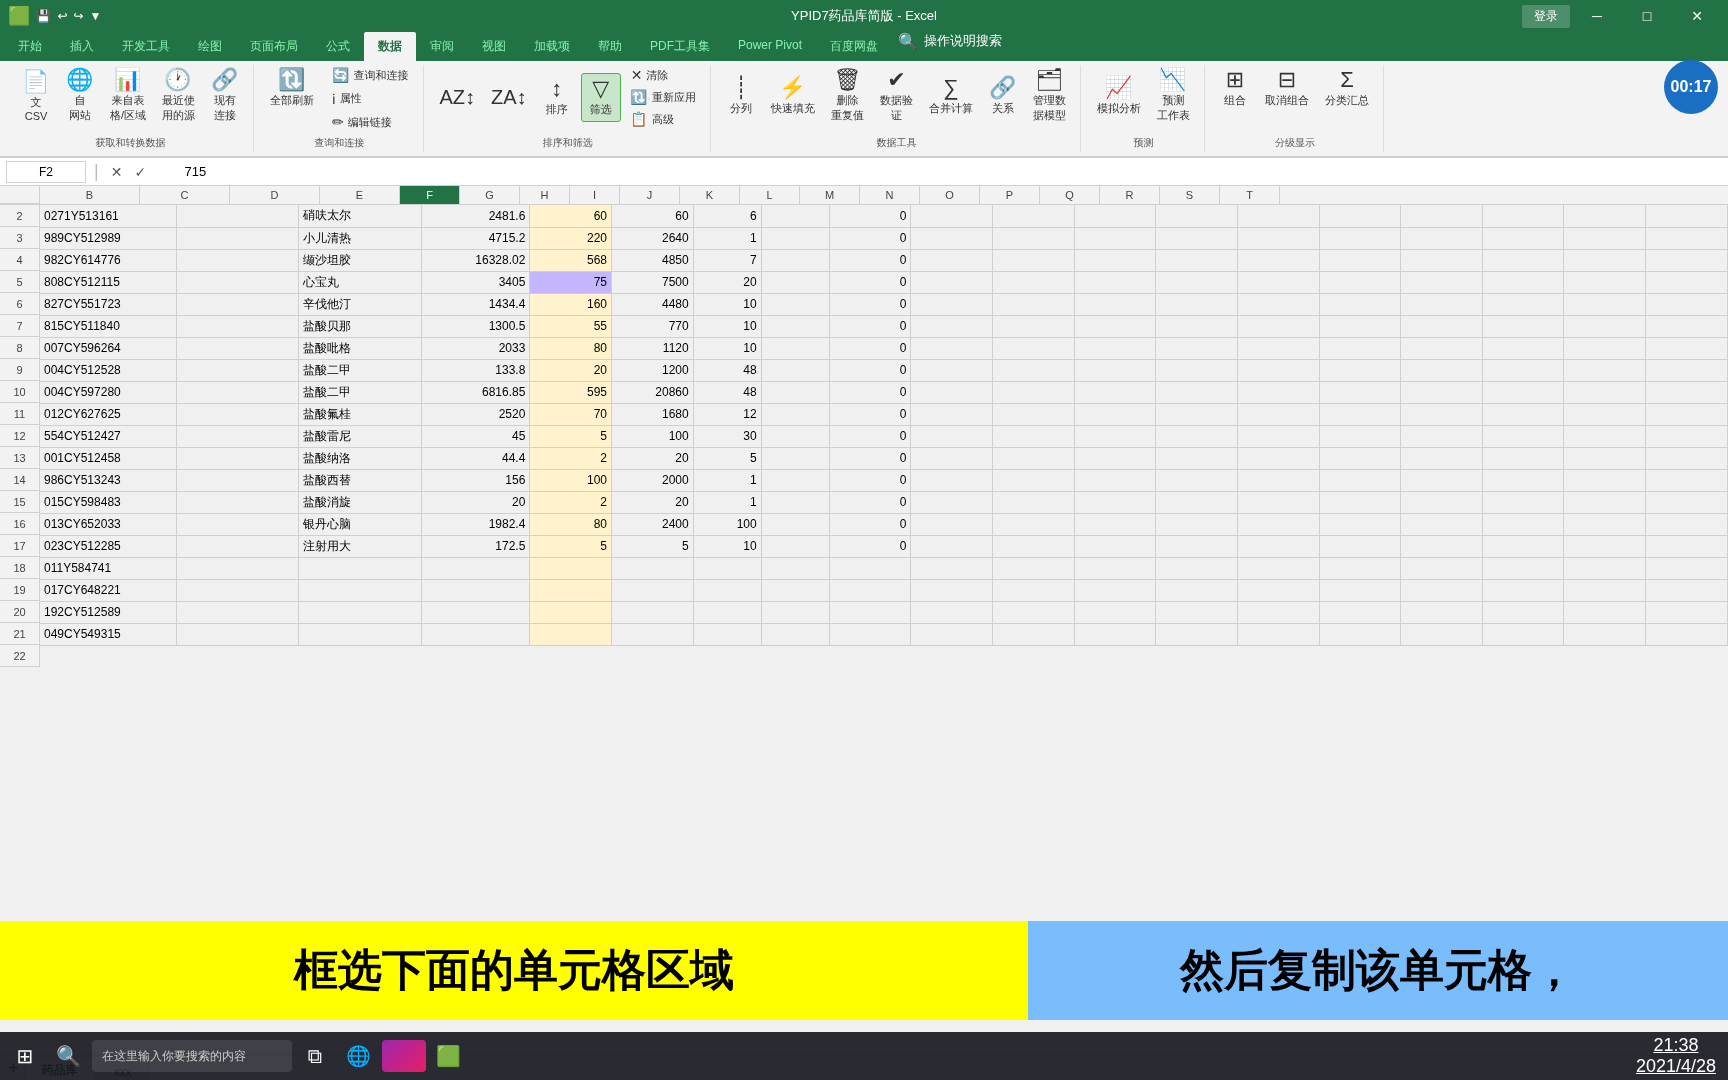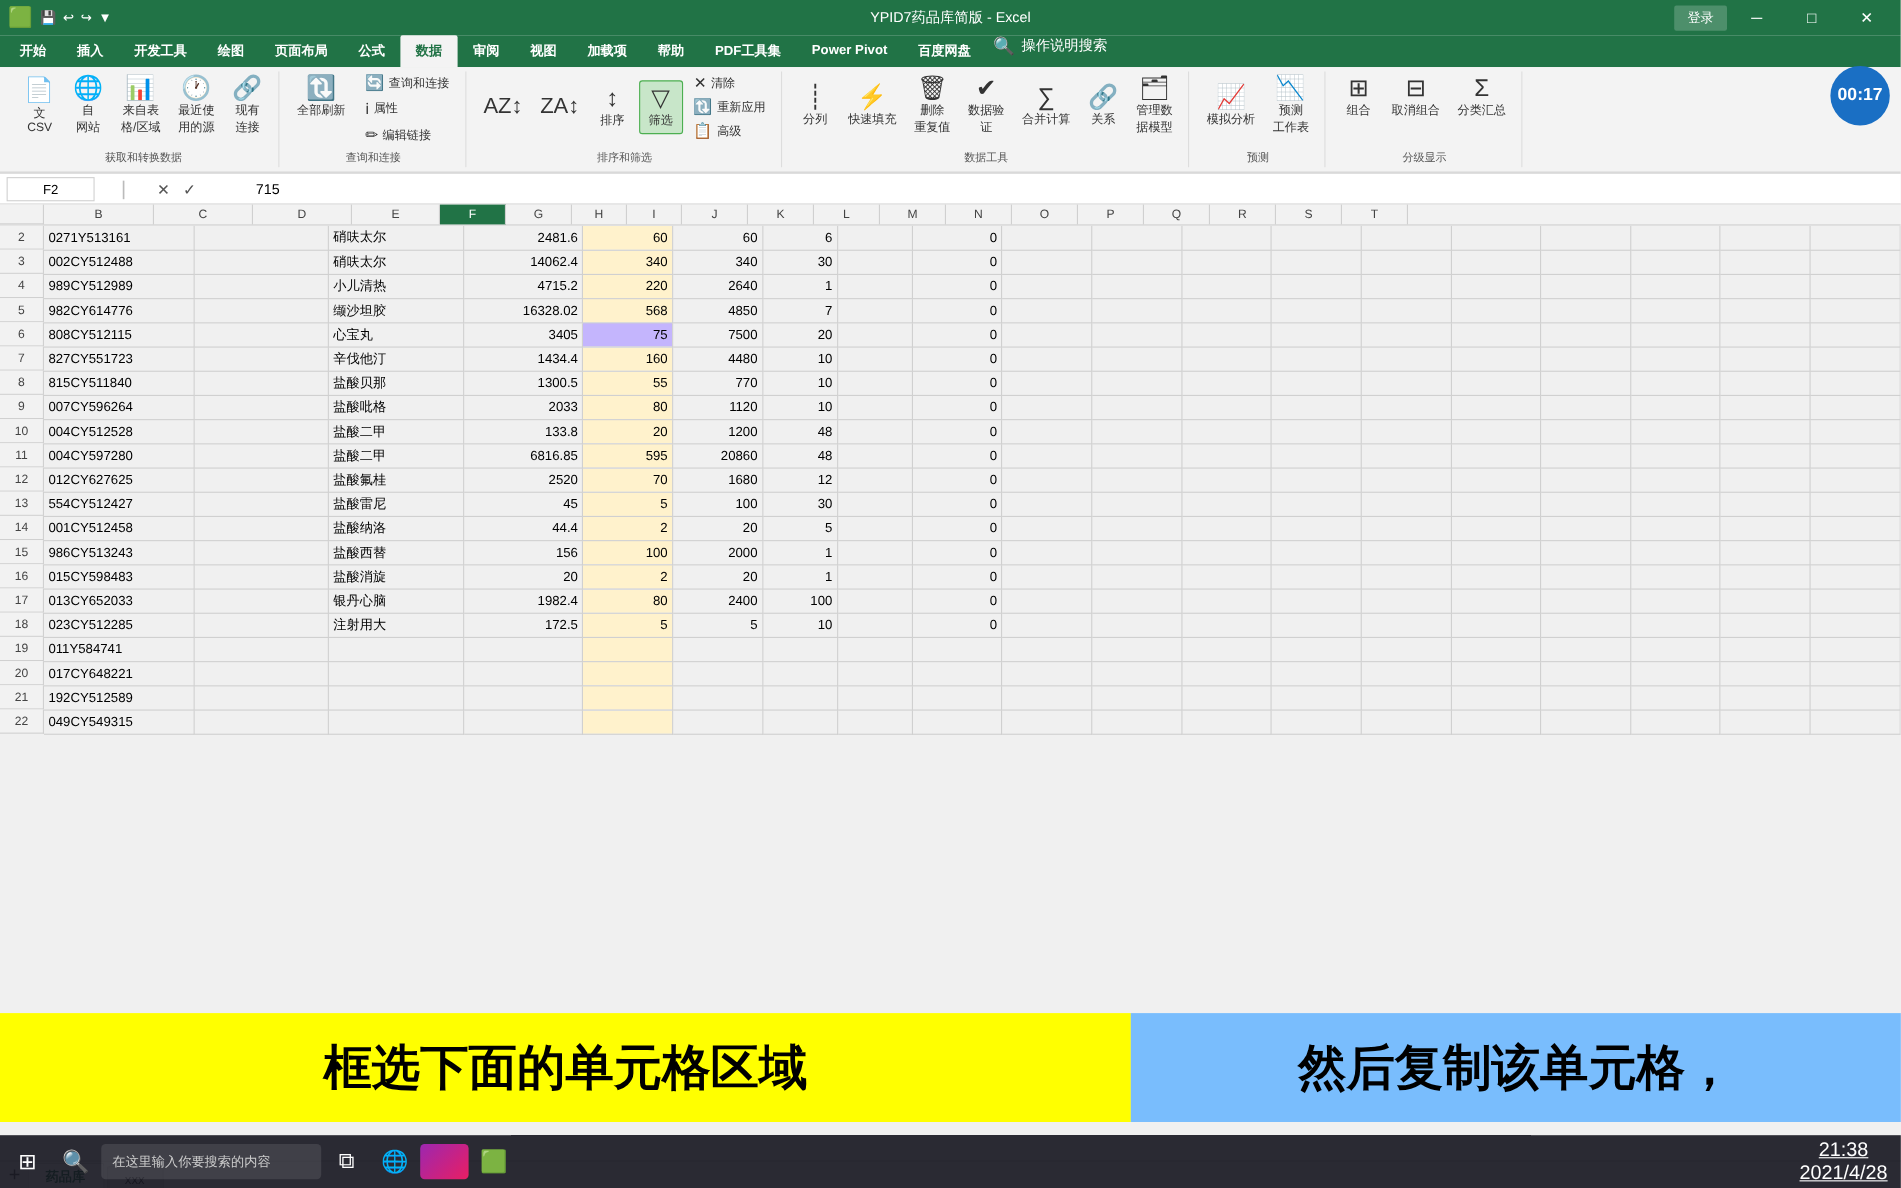--- a/index.html
+++ b/index.html
@@ -19,25 +19,24 @@
     #titlebar .title-center { font-size: 13px; color: white; position: absolute; left: 50%; transform: translateX(-50%); }
     #titlebar .title-right { display: flex; align-items: center; gap: 4px; margin-left: auto; }
     #titlebar .win-btn { width: 46px; height: 32px; display: flex; align-items: center; justify-content: center; cursor: pointer; color: white; font-size: 14px; }
     #titlebar .login-btn { background: rgba(255,255,255,0.2); border: none; color: white; padding: 3px 12px; border-radius: 2px; font-size: 12px; cursor: pointer; }
 
     
     #ribbon { background: #f3f3f3; border-bottom: 1px solid #d0d0d0; }
     #ribbon-tabs { display: flex; background: #217346; padding-left: 4px; }
     #ribbon-tabs .tab {
       padding: 6px 14px;
-      color: #ffffff;
+      color: #86efac;
       font-size: 12px;
       cursor: pointer;
       border-radius: 2px 2px 0 0;
-      font-weight: bold;
     }
     #ribbon-tabs .tab.active { background: #f3f3f3; color: #217346; font-weight: bold; }
 
     #ribbon-content {
       background: #f3f3f3;
       padding: 4px 8px;
       display: flex;
       align-items: stretch;
       gap: 2px;
       min-height: 90px;
@@ -87,21 +86,21 @@
     .ribbon-btn-small .icon-sm { font-size: 14px; }
 
     
     #formula-bar {
       height: 28px;
       background: white;
       border-bottom: 1px solid #d0d0d0;
       display: flex;
       align-items: center;
       padding: 0 6px;
-      gap: 20px;
+      gap: 4px;
     }
     #name-box {
       width: 80px;
       border: 1px solid #d0d0d0;
       height: 22px;
       text-align: center;
       font-size: 12px;
       padding: 2px 4px;
     }
     #formula-bar .sep { color: #bbb; margin: 0 4px; font-size: 18px; }
@@ -574,41 +573,20 @@
               <td></td>
               <td></td>
               <td></td>
               <td></td>
               <td></td>
               <td></td>
               <td></td>
               <td></td>
             </tr>
             <tr style="height: 22px;">
-              <td>002CY512488</td>
-              <td></td>
-              <td>硝呋太尔</td>
-              <td class="num">14062.4</td>
-              <td class="col-f num" style="background: rgb(255, 242, 204);">340</td>
-              <td class="num">340</td>
-              <td class="num">30</td>
-              <td></td>
-              <td class="num">0</td>
-              <td></td>
-              <td></td>
-              <td></td>
-              <td></td>
-              <td></td>
-              <td></td>
-              <td></td>
-              <td></td>
-              <td></td>
-              <td></td>
-            </tr>
-            <tr style="height: 22px;">
               <td>989CY512989</td>
               <td></td>
               <td>小儿清热</td>
               <td class="num">4715.2</td>
               <td class="col-f num" style="background: rgb(255, 242, 204);">220</td>
               <td class="num">2640</td>
               <td class="num">1</td>
               <td></td>
               <td class="num">0</td>
               <td></td>

